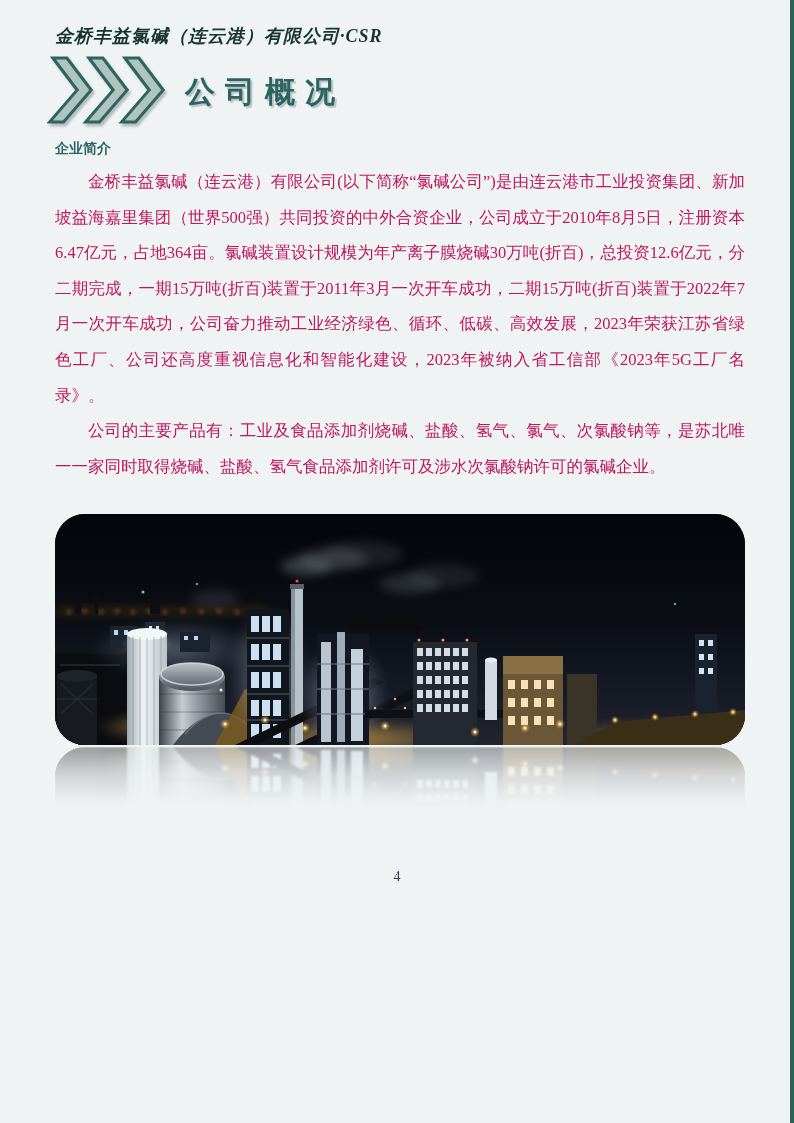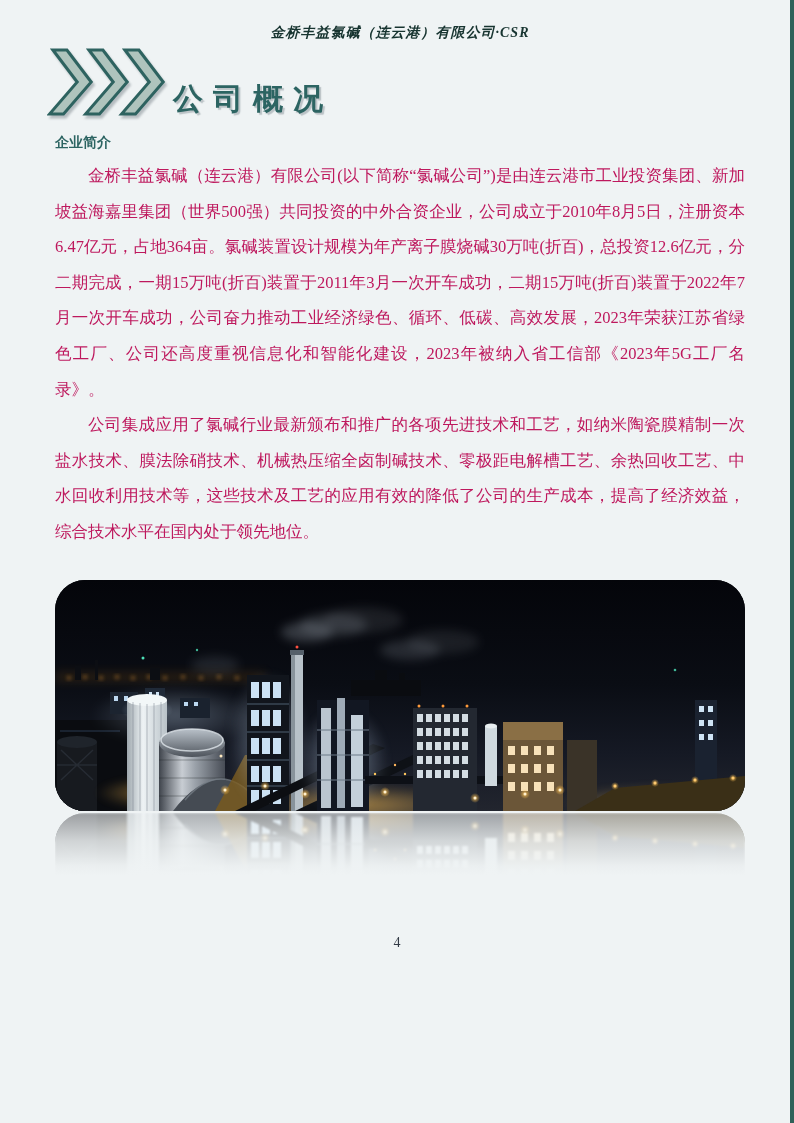--- a/index.html
+++ b/index.html
@@ -6,26 +6,26 @@
   html,body { background:#d8dcdd; }
   .page {
     position:relative; width:794px; height:1123px; margin:0 auto;
     background:#eff3f4; overflow:hidden;
     font-family:"Liberation Serif","DejaVu Serif",serif;
     color:#1b2742;
   }
   .edge-bar { position:absolute; top:0; right:0; width:4px; height:100%; background:#2f6159; }
 
   .header-company {
-    padding:24px 49px 0 55px; text-align:center;
-    font-size:14px; font-style:italic; letter-spacing:1px; color:#173430;
+    padding:24px 49px 0 55px; text-align:left;
+    font-size:18px; font-style:italic; letter-spacing:1px; color:#173430;
     font-weight:bold;
   }
 
-  .title-row { display:flex; align-items:flex-end; gap:4px; margin:10px 0 0 47px; height:68px; }
+  .title-row { display:flex; align-items:center; gap:16px; margin:10px 0 0 47px; height:68px; }
   .title-row svg { filter:drop-shadow(2px 3px 1px rgba(110,122,128,.45)); }
   .page-title {
     font-family:"Liberation Sans","DejaVu Sans",sans-serif;
     font-size:30px; font-weight:bold; letter-spacing:10px; color:#2c6462;
     text-shadow:2px 2px 1px rgba(125,136,142,.45);
   }
 
   .section-heading {
     margin:14px 0 0 55px; font-size:14px; font-weight:bold; color:#2c6462;
   }
@@ -72,21 +72,21 @@
         </g>
       </svg>
     </span>
     <span class="page-title">公司概况</span>
   </div>
 
   <div class="section-heading">企业简介</div>
 
   <div class="bodytext">
     <p>金桥丰益氯碱（连云港）有限公司(以下简称“氯碱公司”)是由连云港市工业投资集团、新加坡益海嘉里集团（世界500强）共同投资的中外合资企业，公司成立于2010年8月5日，注册资本6.47亿元，占地364亩。氯碱装置设计规模为年产离子膜烧碱30万吨(折百)，总投资12.6亿元，分二期完成，一期15万吨(折百)装置于2011年3月一次开车成功，二期15万吨(折百)装置于2022年7月一次开车成功，公司奋力推动工业经济绿色、循环、低碳、高效发展，2023年荣获江苏省绿色工厂、公司还高度重视信息化和智能化建设，2023年被纳入省工信部《2023年5G工厂名录》。</p>
-    <p>公司集成应用了氯碱行业最新颁布和推广的各项先进技术和工艺，如纳米陶瓷膜精制一次盐水技术、膜法除硝技术、机械热压缩全卤制碱技术、零极距电解槽工艺、余热回收工艺、中水回收利用技术等，这些技术及工艺的应用有效的降低了公司的生产成本，提高了经济效益，综合技术水平在国内处于领先地位。</p>
+    <p>公司的主要产品有：工业及食品添加剂烧碱、盐酸、氢气、氯气、次氯酸钠等，是苏北唯一一家同时取得烧碱、盐酸、氢气食品添加剂许可及涉水次氯酸钠许可的氯碱企业。</p>
   </div>
 
   <div class="photo-figure">
     <div class="photo">
       <svg width="690" height="231" viewBox="0 0 690 231" preserveAspectRatio="none">
         <defs>
           <linearGradient id="sky" x1="0" y1="0" x2="0" y2="1">
             <stop offset="0" stop-color="#04050a"></stop>
               <stop offset="0.45" stop-color="#0a0d14"></stop>
             <stop offset="0.75" stop-color="#151924"></stop>

